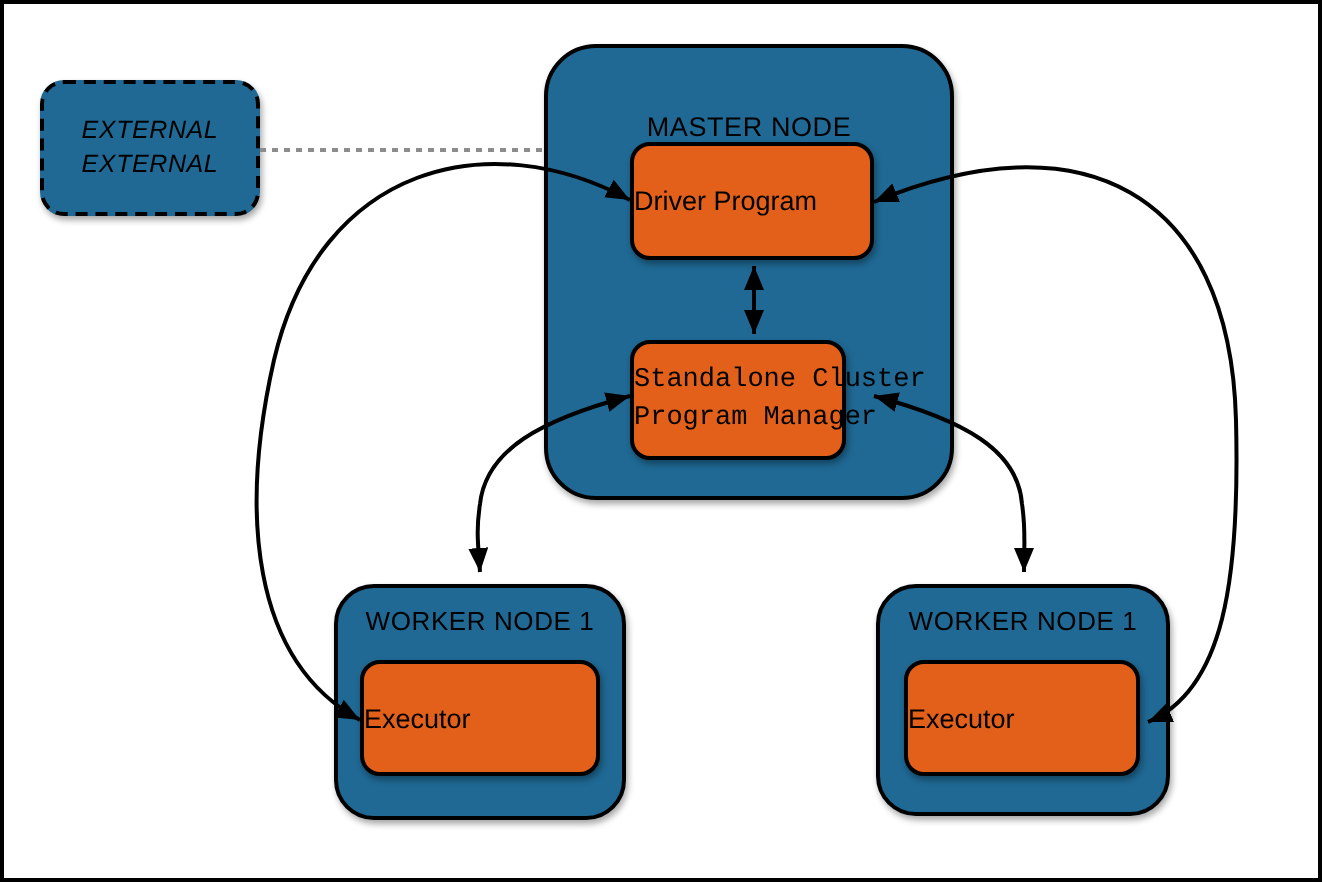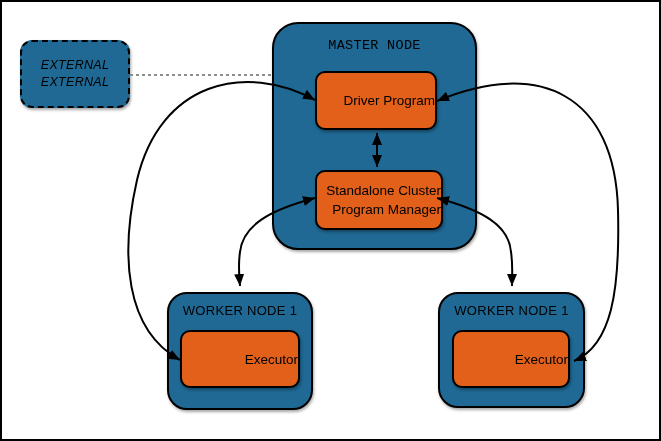--- a/index.html
+++ b/index.html
@@ -39,41 +39,41 @@
   .external{
     left:20px;top:40px;width:110px;height:68px;
     border-radius:12px;border-style:dashed;
     display:flex;align-items:center;justify-content:center;
   }
   .external .node-label{line-height:17px;font-size:12.5px;font-style:italic;}
   .master{
     left:272px;top:22px;width:205px;height:228px;
     border-radius:26px;
   }
-  .master > .node-label{padding-top:14px;font-family:Liberation Mono, monospace;}
+  .master > .node-label{padding-top:32px;}
   .worker{
     border-radius:20px;
   }
   .worker > .node-label{padding-top:9px;font-size:13px;}
   .worker-left{left:167px;top:292px;width:146px;height:118px;}
   .worker-right{left:438px;top:292px;width:147px;height:116px;}
   .component{
     position:absolute;
     background:var(--component-fill);
     border:2px solid var(--outline);
     border-radius:10px;
     box-sizing:border-box;
     box-shadow:1px 2px 3px rgba(0,0,0,0.35);
-    display:flex;flex-direction:column;align-items:flex-end;justify-content:center;
+    display:flex;flex-direction:column;align-items:flex-start;justify-content:center;
     text-align:center;
     font-size:13.5px;line-height:19px;
     white-space:nowrap;
   }
   .driver{left:41px;top:47px;width:122px;height:59px;}
-  .resource-manager{left:41px;top:146px;width:128px;height:60px;}
+  .resource-manager{left:41px;top:146px;width:108px;height:60px;font-family:Liberation Mono, monospace;}
   .executor-left{left:11px;top:36px;width:120px;height:58px;}
   .executor-right{left:12px;top:36px;width:118px;height:58px;}
 </style>
 </head>
 <body>
 
 <div class="canvas">
 
   <div class="node external">
     <div class="node-label">

